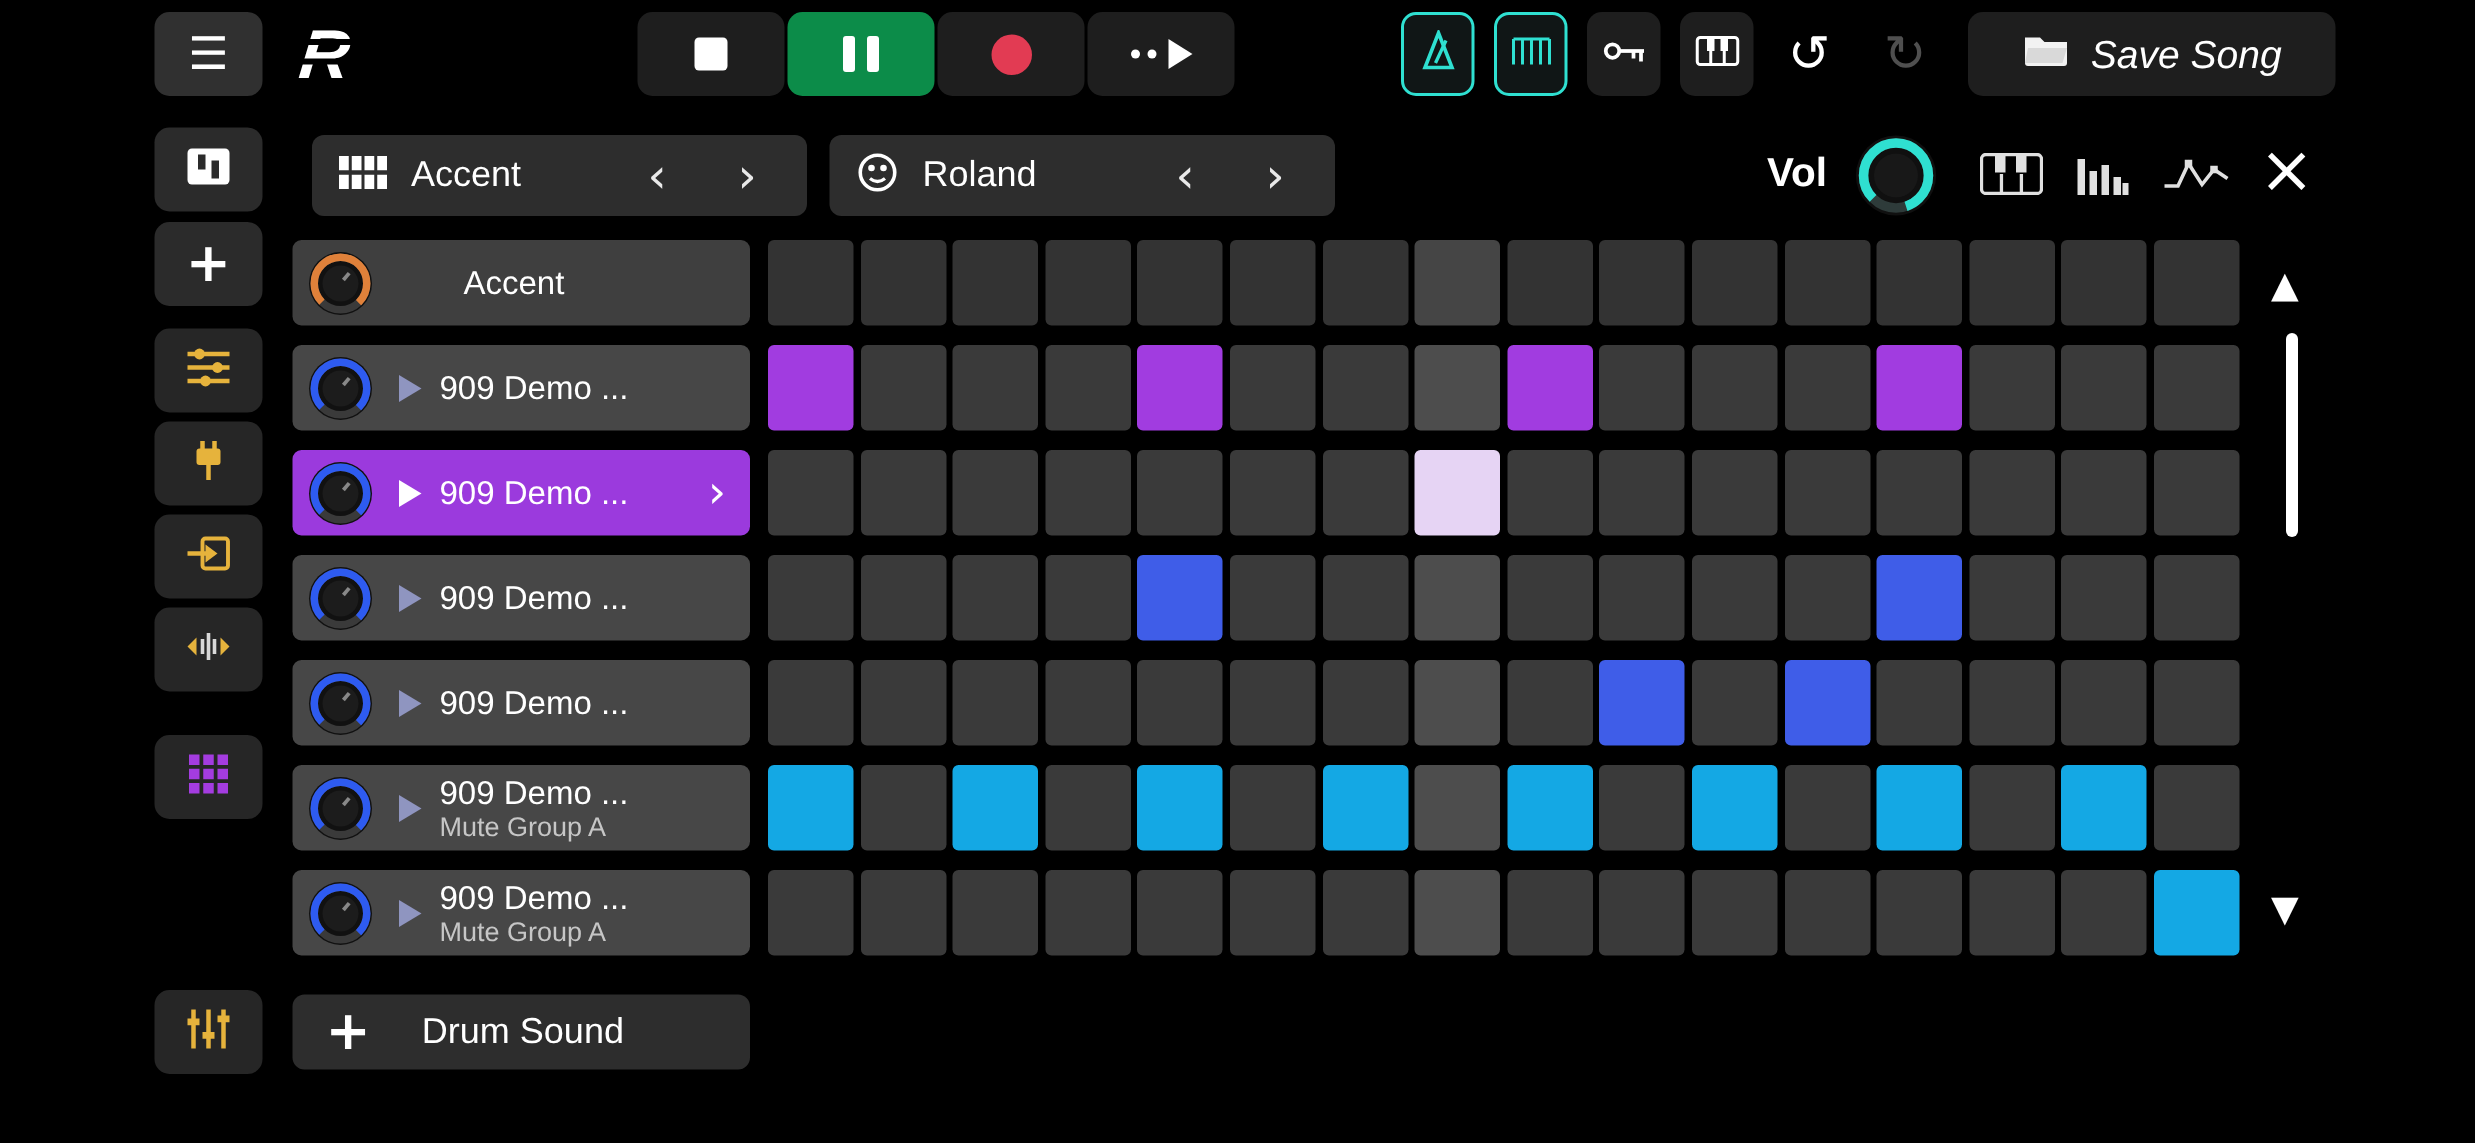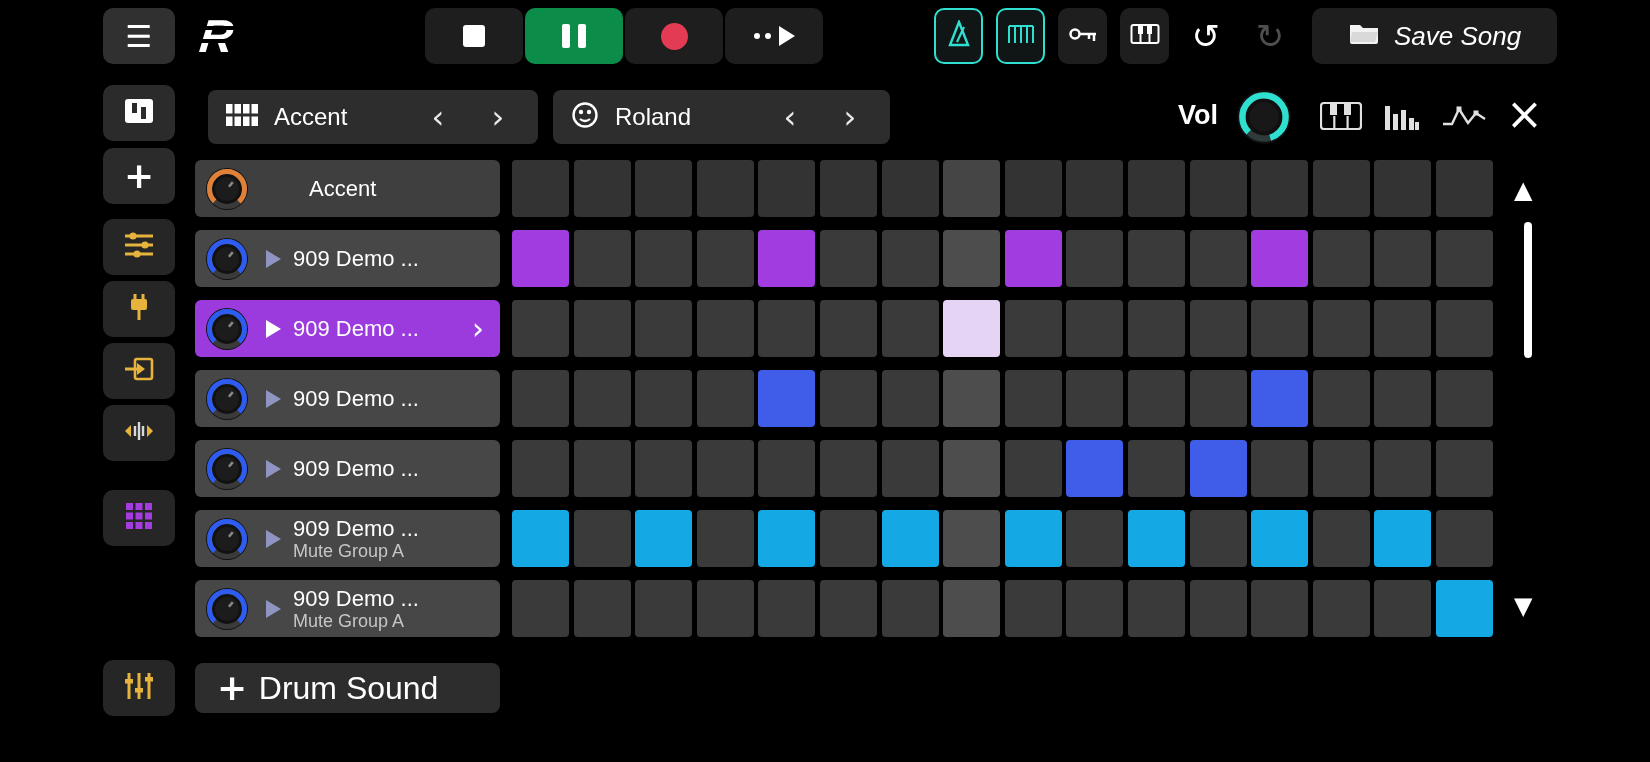--- a/index.html
+++ b/index.html
@@ -54,21 +54,21 @@
   .tl-sub{font-size:18px;color:#c6c6c6;white-space:nowrap;}
   .rowchev{margin-left:auto;font-size:30px;color:#fff;padding-right:6px;line-height:30px;}
   .cell{position:absolute;width:57px;height:57px;border-radius:4px;}
 
   
   .scroll-arrow{position:absolute;left:1514px;font-size:24px;color:#fff;}
   .scroll-thumb{position:absolute;left:1524px;top:222px;width:8px;height:136px;background:#fff;border-radius:4px;}
 
   
   .addbtn{left:195px;top:663px;width:305px;height:50px;background:#2d2d2d;border-radius:8px;justify-content:flex-start;padding:0 22px;}
-  .addbtn .lbl{flex:1;text-align:center;font-size:32px;margin-right:28px;}
+  .addbtn .lbl{flex:1;text-align:center;font-size:24px;margin-right:28px;}
 </style>
 </head>
 <body>
 
 <div class="stage">
 
   <div class="btn" style="left:103px;top:8px;width:72px;height:56px;background:#303030;">
     <span class="hamburger glyph">☰</span>
   </div>
 

